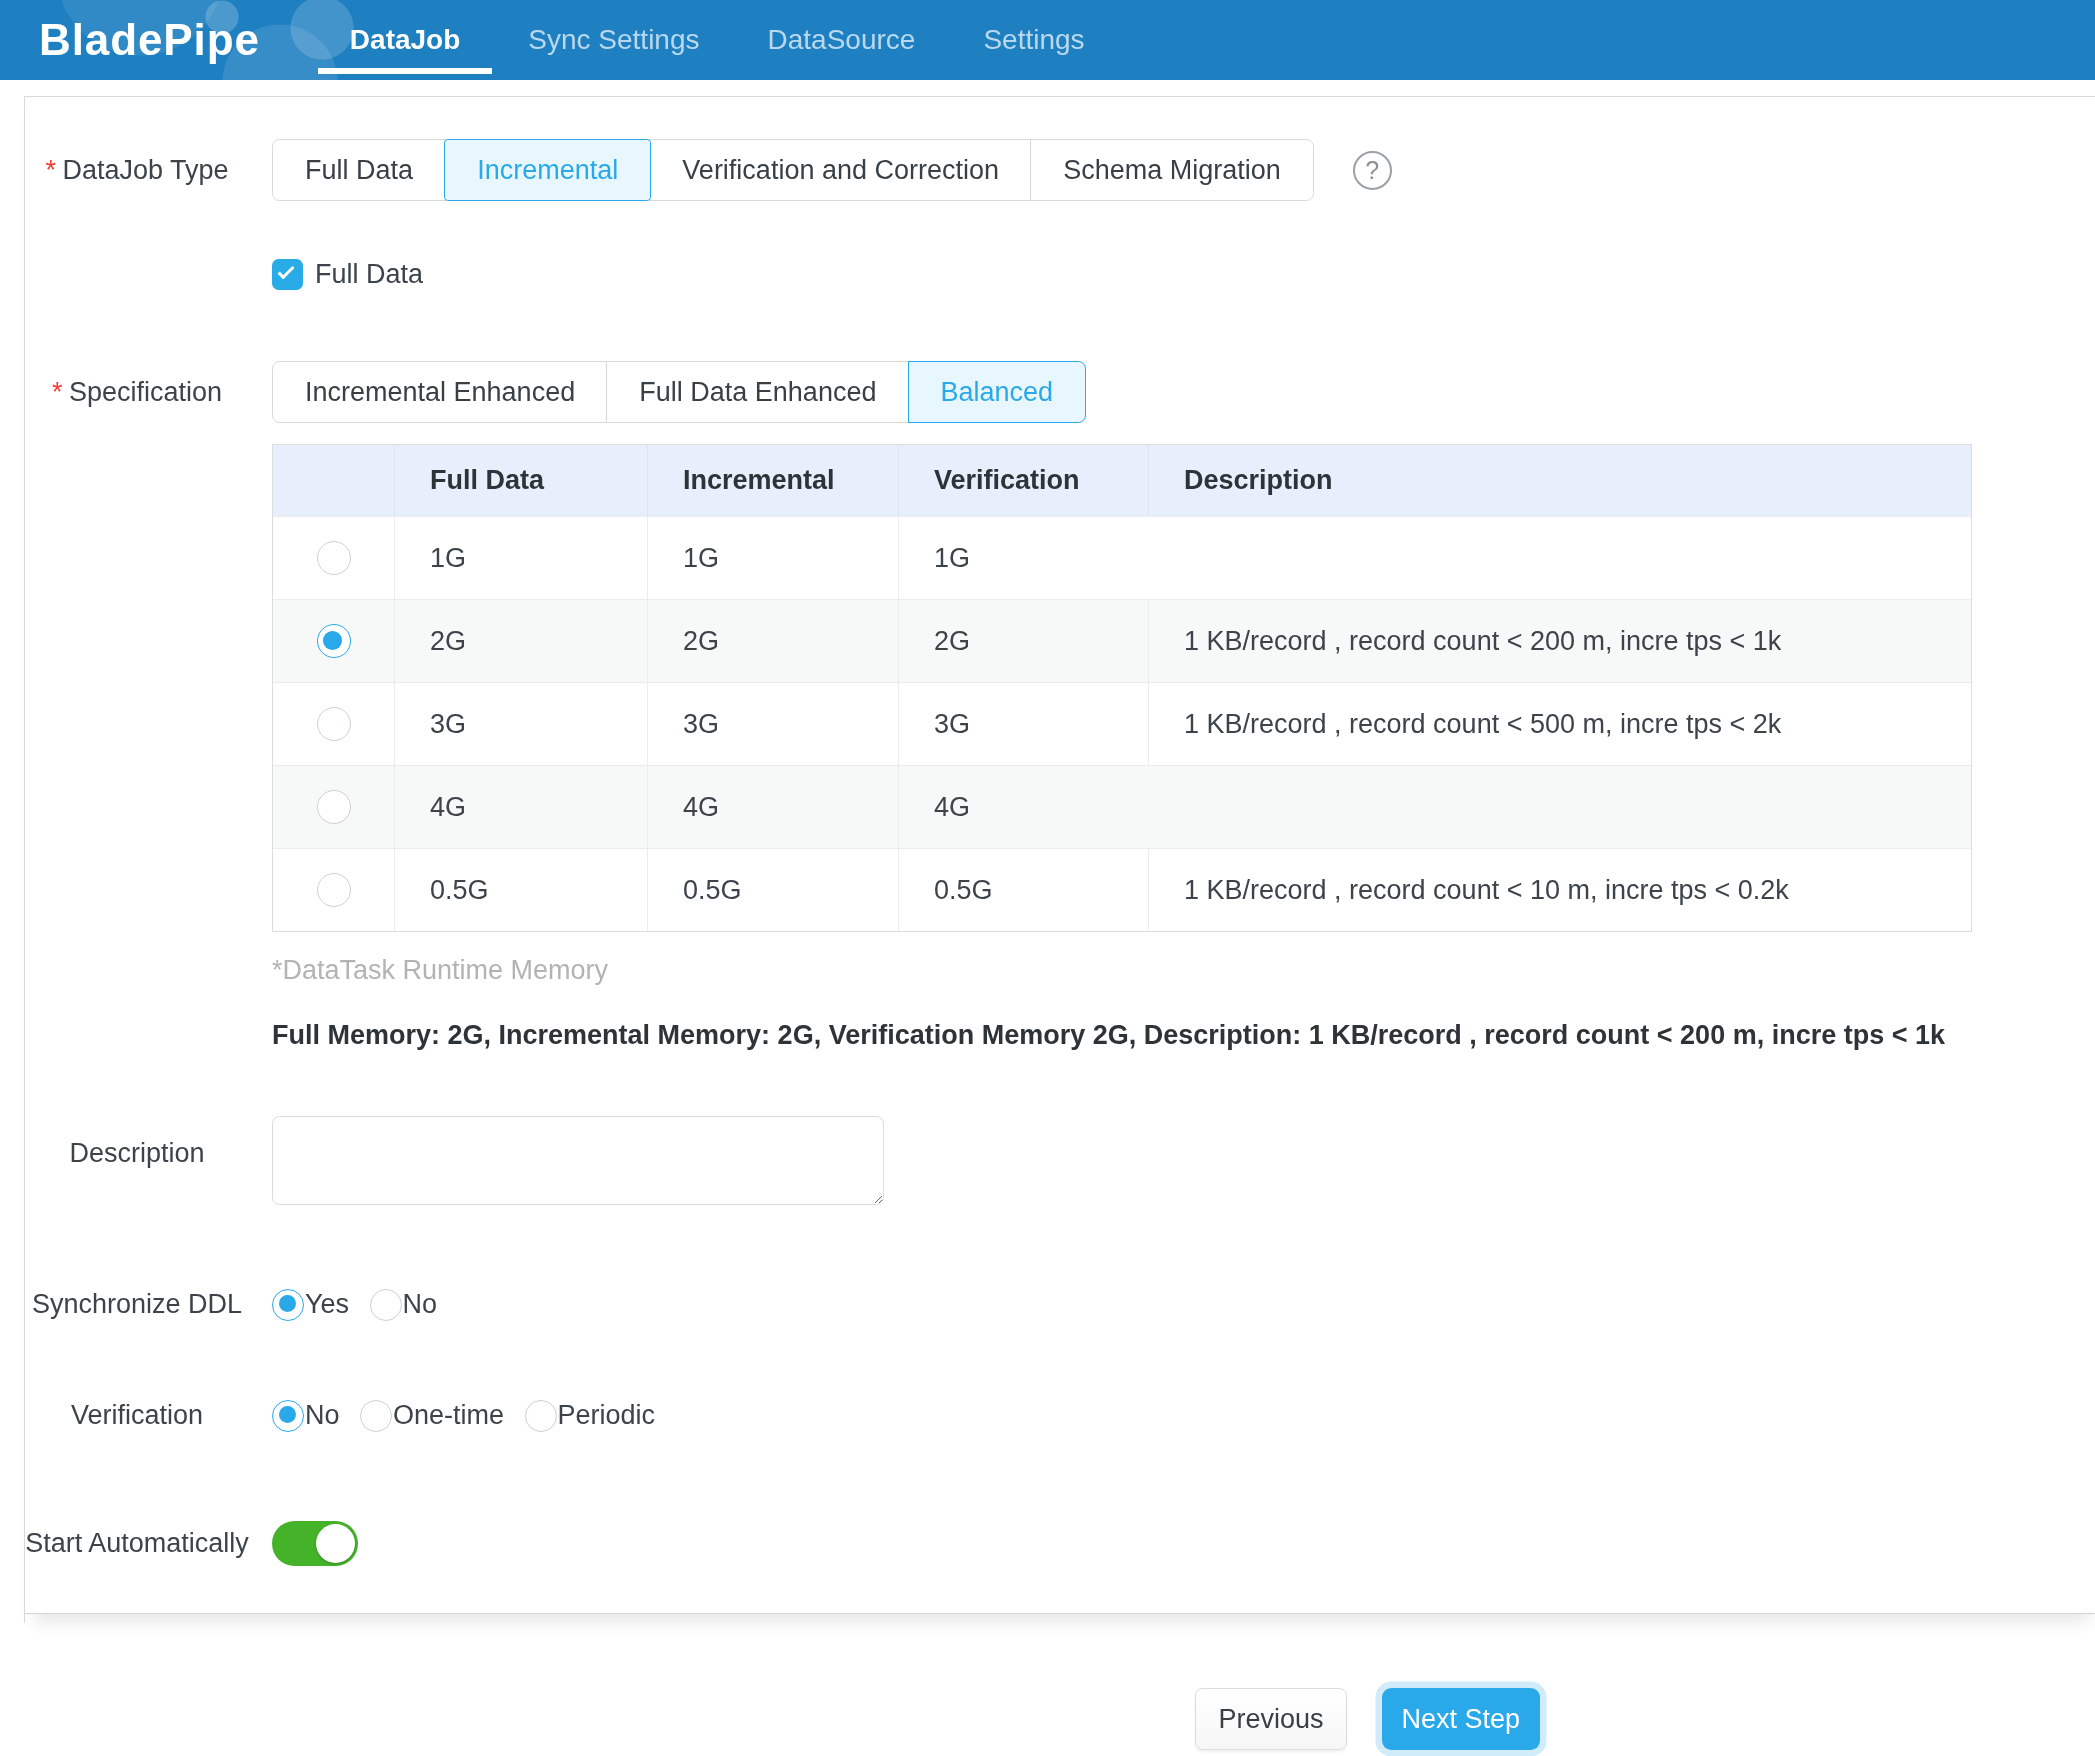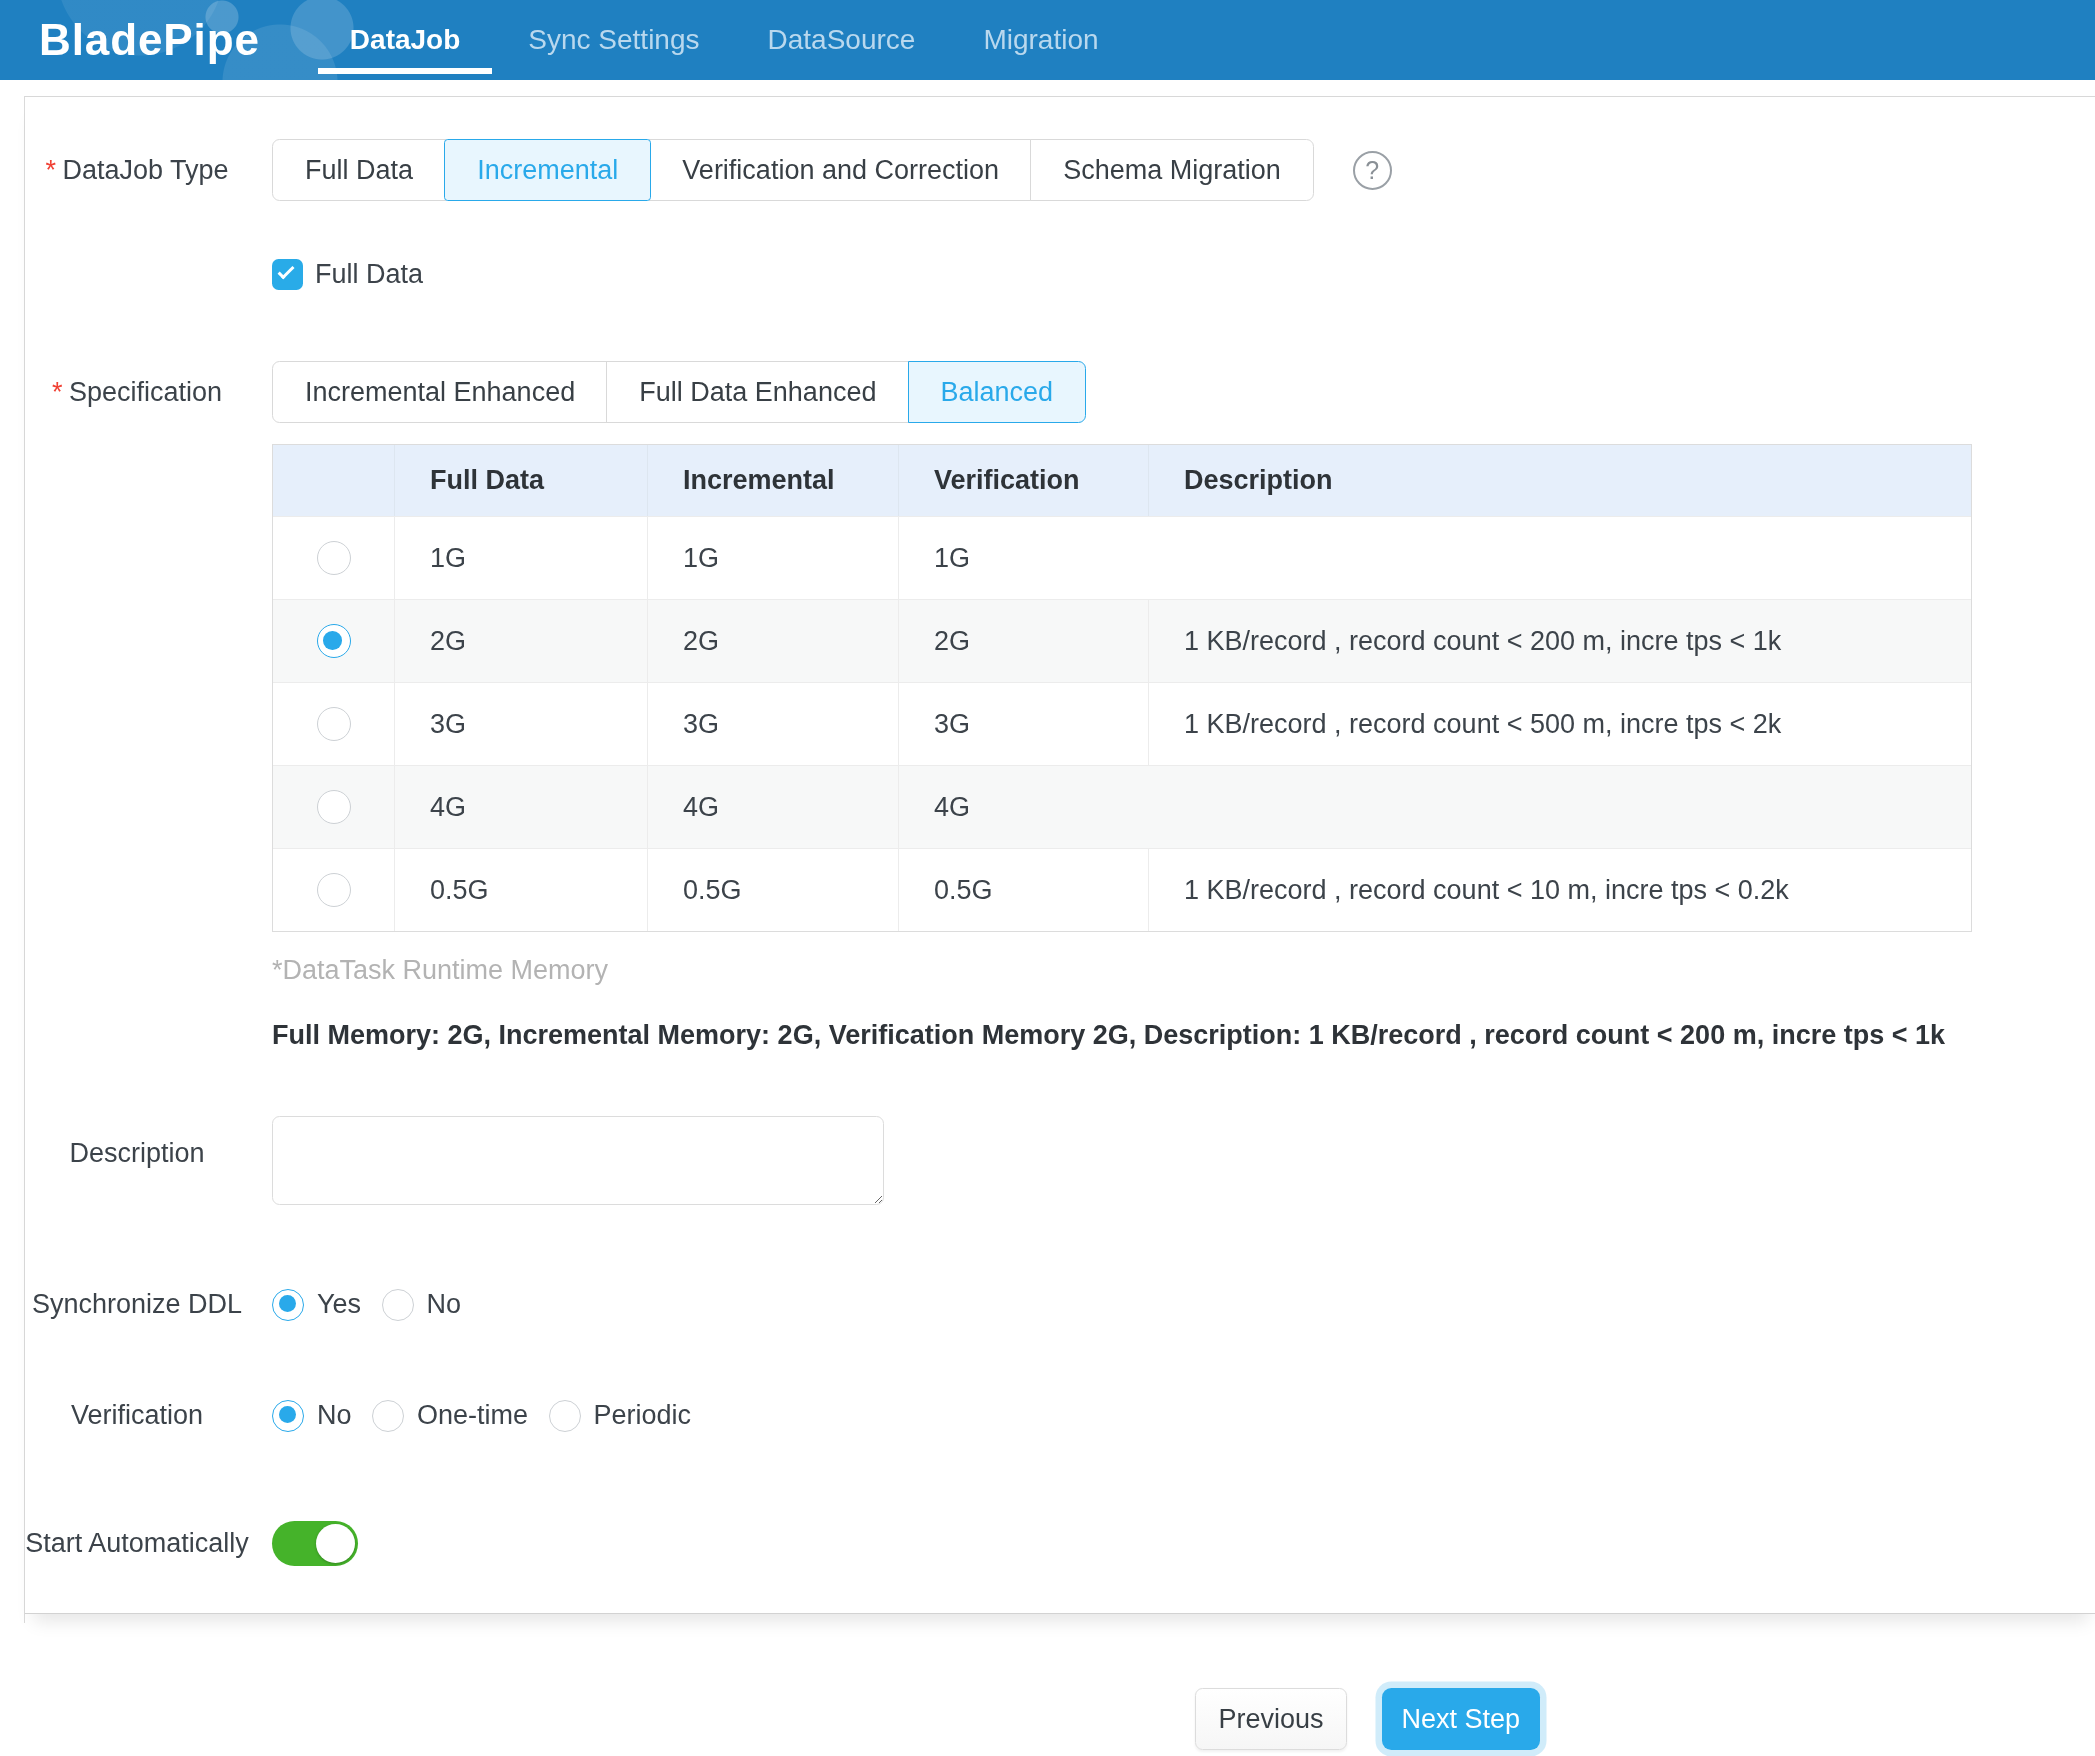--- a/index.html
+++ b/index.html
@@ -180,21 +180,21 @@
   .radio.checked::after {
     content: "";
     display: block;
     width: 17px; height: 17px;
     margin: 5.6px;
     border-radius: 50%;
     background: #29a9ea;
   }
   .radio.big.checked::after { width: 18.6px; height: 18.6px; }
   .radio-option { display: flex; align-items: center; margin-right: 20.5px; cursor: pointer; }
-  .radio-option .opt-label { margin-left: 13px; }
+  .radio-option .opt-label { margin-left: 1px; }
 
   .footnote { margin-top: 22.4px; color: #b3b3b3; }
   .spec-summary { margin-top: 34px; color: #2e3338; font-weight: bold; }
 
   
   .desc-row { margin-top: 65px; align-items: flex-start; }
   .desc-row .row-label { margin-top: 22.4px; }
   .desc-textarea {
     width: 612px;
     height: 89px;
@@ -270,21 +270,21 @@
     <div class="nav-item active">
       <span>DataJob</span>
     </div>
     <div class="nav-item">
       <span>Sync Settings</span>
     </div>
     <div class="nav-item">
       <span>DataSource</span>
     </div>
     <div class="nav-item">
-      <span>Migration</span>
+      <span>Settings</span>
     </div>
   </div>
 </div>
 
 <div class="page">
   <div class="card">
 
     <div class="form-row">
       <div class="row-label">
         <span class="required">*</span><span>DataJob Type</span>

